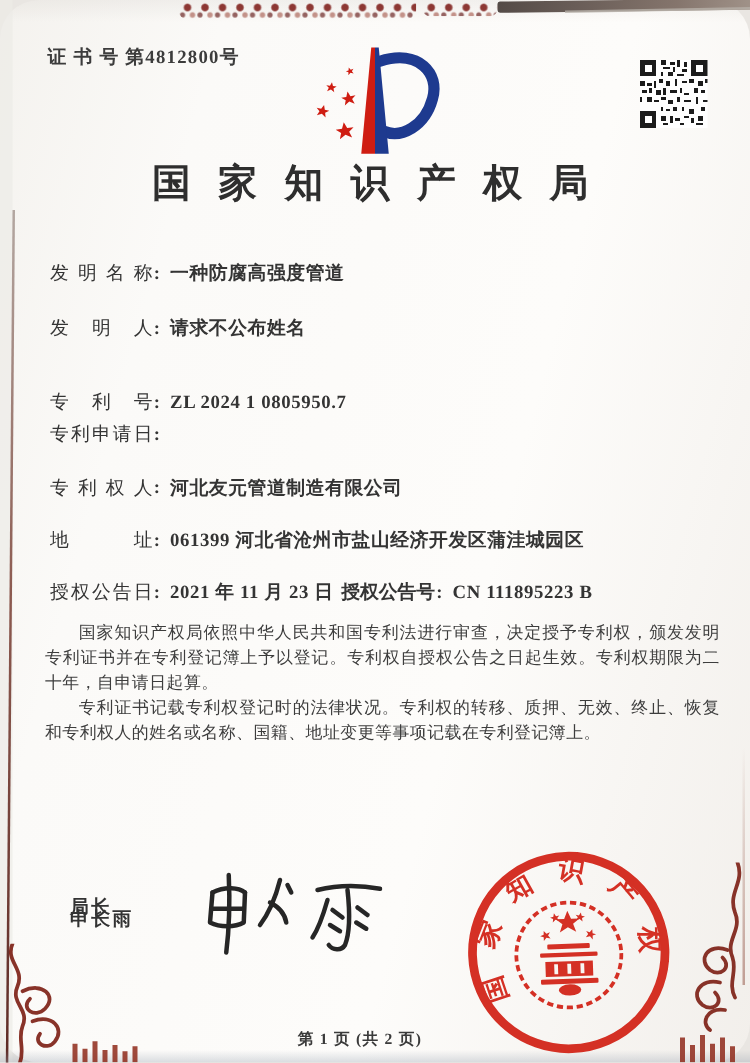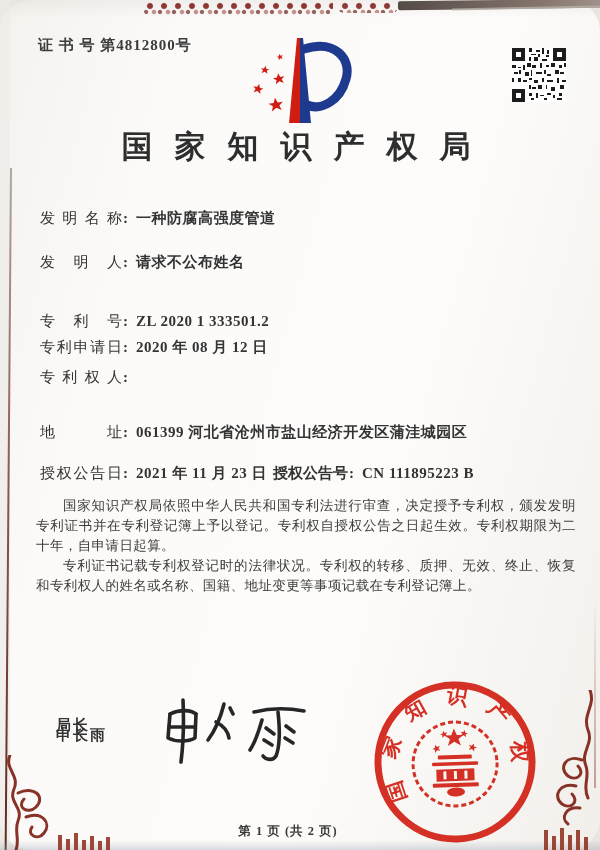--- a/index.html
+++ b/index.html
@@ -204,30 +204,30 @@
     <span class="fvalue">一种防腐高强度管道</span>
   </div>
   <div class="row" style="top:253px;">
     <span class="flabel">发明人</span>
       <span class="colon">:</span>
     <span class="fvalue">请求不公布姓名</span>
   </div>
   <div class="row" style="top:312px;">
     <span class="flabel">专利号</span>
       <span class="colon">:</span>
-    <span class="fvalue">ZL 2020 1 333501.2</span>
+    <span class="fvalue">ZL 2024 1 0805950.7</span>
   </div>
   <div class="row" style="top:338px;">
     <span class="flabel">专利申请日</span>
       <span class="colon">:</span>
-    <span class="fvalue">2020 年 08 月 12 日</span>
-  </div>
-  <div class="row" style="top:368px;align-items:center;">
+  </div>
+  <div class="row" style="top:381px;align-items:center;">
     <span class="flabel">专利权人</span>
       <span class="colon">:</span>
+    <span class="fvalue">河北友元管道制造有限公司</span>
   </div>
   <div class="row" style="top:423px;">
     <span class="flabel">地址</span>
       <span class="colon">:</span>
     <span class="fvalue">061399 河北省沧州市盐山经济开发区蒲洼城园区</span>
   </div>
   <div class="row" style="top:464px;width:540px;">
     <span class="flabel">授权公告日</span>
       <span class="colon">:</span>
     <span class="fvalue">2021 年 11 月 23 日</span>

